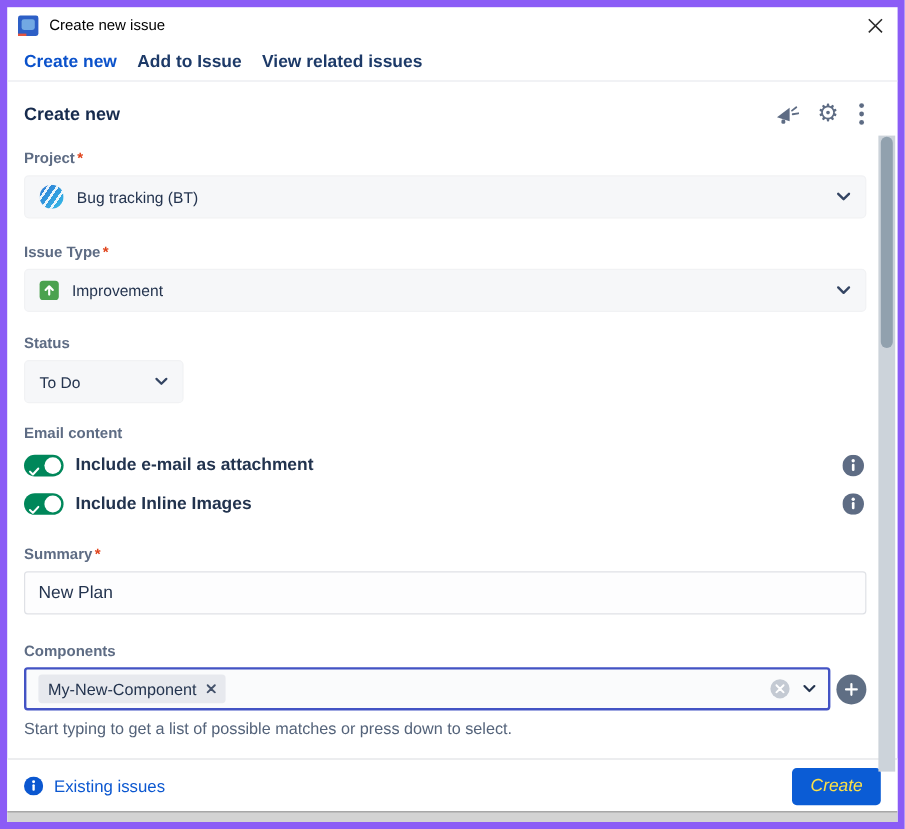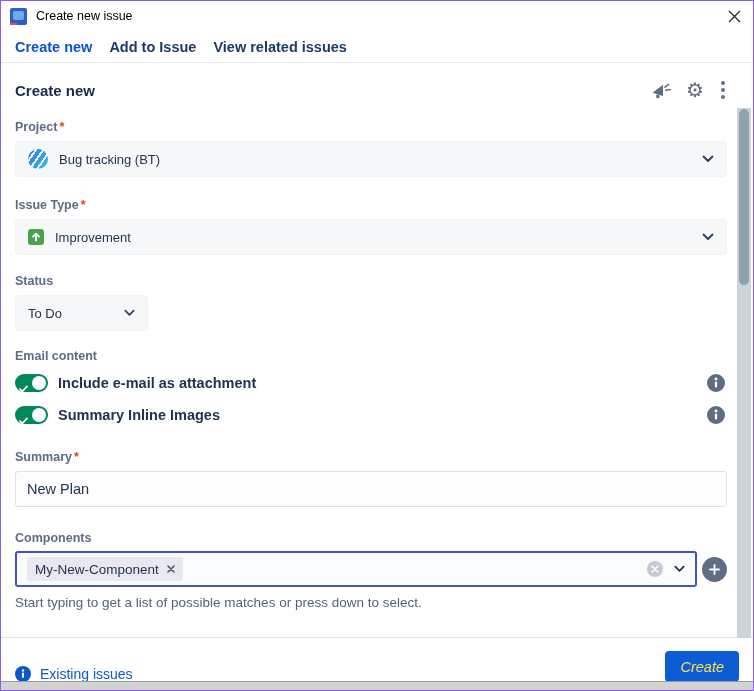--- a/index.html
+++ b/index.html
@@ -1,18 +1,18 @@
 <!DOCTYPE html>
 <html><head>
 <meta charset="utf-8">
 <style>
   html,body{margin:0;padding:0;background:#fff;}
   .window{
     width:754px;height:691px;box-sizing:border-box;position:relative;
-    background:#fff;border:1px solid #8b5cf6;overflow:hidden;
+    background:#fff;border:6px solid #8b5cf6;overflow:hidden;
     font-family:"Liberation Sans",sans-serif;color:#172B4D;
   }
   
   .titlebar{height:30px;display:flex;align-items:center;padding:0 9px;position:relative;}
   .app-icon{width:17px;height:17px;border-radius:2px;background:#2d5fc6;position:relative;flex:0 0 auto;}
   .app-icon .glyph{position:absolute;left:3px;top:3px;width:11px;height:9px;border-radius:2px;background:#7fb6e8;opacity:.85;}
   .app-icon .notch{position:absolute;left:0;bottom:0;width:7px;height:2px;background:#e2543f;}
   .win-title{font-size:12.5px;color:#000;margin-left:9px;}
   .close-btn{position:absolute;right:11px;top:7px;width:16px;height:16px;display:flex;align-items:center;justify-content:center;cursor:pointer;}
   
@@ -67,21 +67,21 @@
   }
   .chip{display:flex;align-items:center;gap:8px;background:#e7e9ee;border-radius:3px;height:24px;padding:0 8px;font-size:13.5px;color:#24344f;text-align:center;}
   .chip-x{display:flex;align-items:center;cursor:pointer;}
   .clear-btn{margin-left:auto;width:16px;height:16px;border-radius:50%;background:#c4cad3;display:flex;align-items:center;justify-content:center;cursor:pointer;}
   .field-chev{margin-left:11px;display:flex;align-items:center;cursor:pointer;}
   .add-btn{width:25px;height:25px;border-radius:50%;background:#5f6e84;margin-left:5px;flex:0 0 auto;display:flex;align-items:center;justify-content:center;cursor:pointer;border:none;padding:0;}
   .helper{margin-top:8px;font-size:13.5px;color:#54637a;}
   
   .footer{
     position:absolute;left:0;right:0;bottom:8px;height:45px;background:#fff;
-    border-top:1px solid #e0e2e5;display:flex;align-items:flex-end;padding:0 14px;box-sizing:border-box;
+    border-top:1px solid #e0e2e5;display:flex;align-items:center;padding:0 14px;box-sizing:border-box;
   }
   .existing{display:flex;align-items:center;gap:9px;color:#0b57d0;font-size:14px;cursor:pointer;}
   .footer-info{width:16px;height:16px;color:#0b57d0;}
   .create-btn{
     margin-left:auto;background:#0b5cd5;color:#fde047;border:none;border-radius:4px;height:31px;
     padding:0 15px;font-size:14.5px;font-family:"Liberation Sans",sans-serif;cursor:pointer;font-style:italic;
   }
   .bottom-strip{position:absolute;left:0;right:0;bottom:0;height:8px;background:#d3d3d3;border-top:1px solid #9b9b9b;}
   
   .scrollbar{position:absolute;top:107px;right:2px;width:14px;height:530px;background:#ccd3da;}
@@ -192,21 +192,21 @@
         </span>
       </div>
 
       <div class="toggle-row">
         <span class="toggle">
           <span class="tick"><svg width="9" height="8" viewBox="0 0 9 8">
                 <path d="M1 4 L3.4 6.4 L8 1.4" stroke="#fff" stroke-width="1.7" fill="none" stroke-linecap="round" stroke-linejoin="round"></path>
               </svg></span>
           <span class="knob"></span>
         </span>
-        <span class="toggle-label">Summary Inline Images</span>
+        <span class="toggle-label">Include Inline Images</span>
         <span class="info-badge">
           <svg width="18" height="18" viewBox="0 0 18 18">
               <circle cx="9" cy="9" r="9" fill="currentColor"></circle>
               <circle cx="9" cy="5" r="1.4" fill="#fff"></circle>
               <rect x="7.9" y="7.4" width="2.2" height="6" rx="1" fill="#fff"></rect>
             </svg>
         </span>
       </div>
 
     </div>

